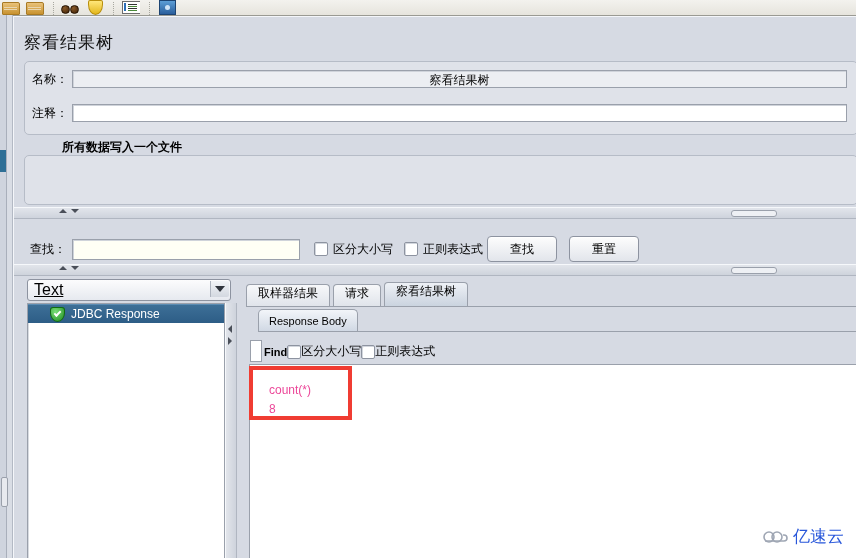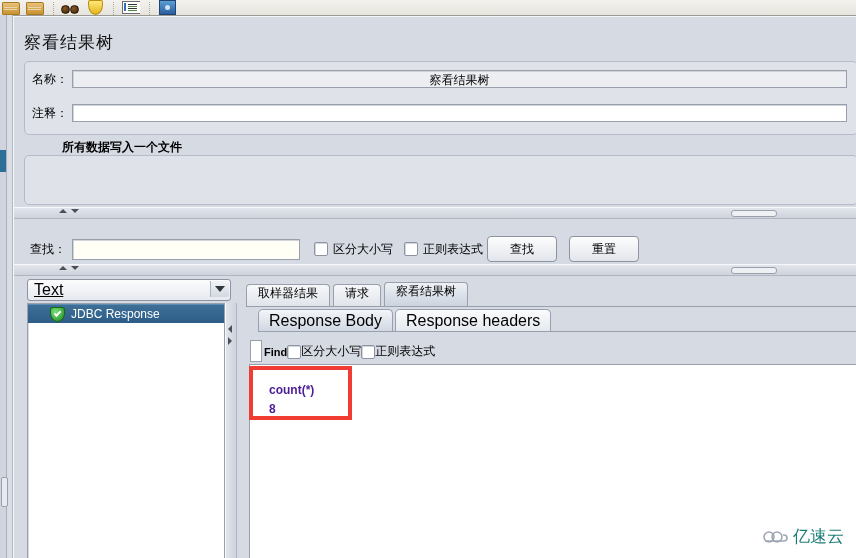--- a/index.html
+++ b/index.html
@@ -162,42 +162,42 @@
     background:linear-gradient(#f7f8fa,#dfe3ea);
     border:1px solid #9aa0ab;border-bottom:none;
     border-radius:4px 4px 0 0;margin-right:3px;
   }
   .tab.active{
     background:linear-gradient(#eef1f6,#c9d2de);
     height:24px;font-weight:normal;
   }
   .tabline{position:absolute;height:1px;background:#9aa0ab;}
   .subtab{
-    height:22px;padding:0 10px;display:flex;align-items:center;font-size:16px;
+    height:22px;padding:0 10px;display:flex;align-items:center;font-size:11px;
     background:linear-gradient(#fafbfc,#e4e8ee);
     border:1px solid #9aa0ab;border-bottom:none;border-radius:5px 5px 0 0;margin-right:2px;
   }
   .subtab.active{background:linear-gradient(#f2f5f9,#cfd7e3);}
   
   .respbar{position:absolute;display:flex;align-items:center;}
   .find-lbl{font-weight:bold;font-size:11px;}
   .respbody{
     position:absolute;background:#fff;border:1px solid #9aa0ab;overflow:hidden;
   }
   .resp-text{
-    position:absolute;font-size:12px;color:#4c1d95;line-height:19px;white-space:pre;font-weight:bold;
+    position:absolute;font-size:12px;color:#ec4899;line-height:19px;white-space:pre;
   }
   .redbox{
     position:absolute;border:4px solid #f03c32;box-sizing:border-box;
   }
   .leftstub{position:absolute;background:#fff;border:1px solid #9aa0ab;}
   
   .watermark{
     position:absolute;right:12px;bottom:10px;display:flex;align-items:center;gap:5px;
-    color:#0f766e;font-size:17px;opacity:.95;
+    color:#1d4ed8;font-size:17px;opacity:.95;
   }
   .cloud-ico{width:26px;height:17px;position:relative;}
   .cloud-ico svg{display:block;}
 </style>
 </head>
 <body>
 
 <div class="toolbar">
   <div class="tb-icon">
       <span class="ico-folder"></span>
@@ -307,23 +307,20 @@
     <div class="tab active">
         <span>察看结果树</span>
       </div>
   </div>
   <div class="tabline" style="left:232px;top:289px;width:610px;"></div>
 
   <div class="tabstrip" style="left:244px;top:292px;">
     <div class="subtab active">
         <span>Response Body</span>
       </div>
-    <div class="subtab">
-        <span>Response headers</span>
-      </div>
   </div>
   <div class="tabline" style="left:244px;top:314px;width:598px;"></div>
 
   <div class="leftstub" style="left:236px;top:323px;width:10px;height:20px;"></div>
   <div class="respbar" style="left:250px;top:326px;">
     <span class="find-lbl">Find</span>
     <span class="cb"></span>
     <span class="lbl">区分大小写</span>
     <span class="cb"></span>
     <span class="lbl">正则表达式</span>

